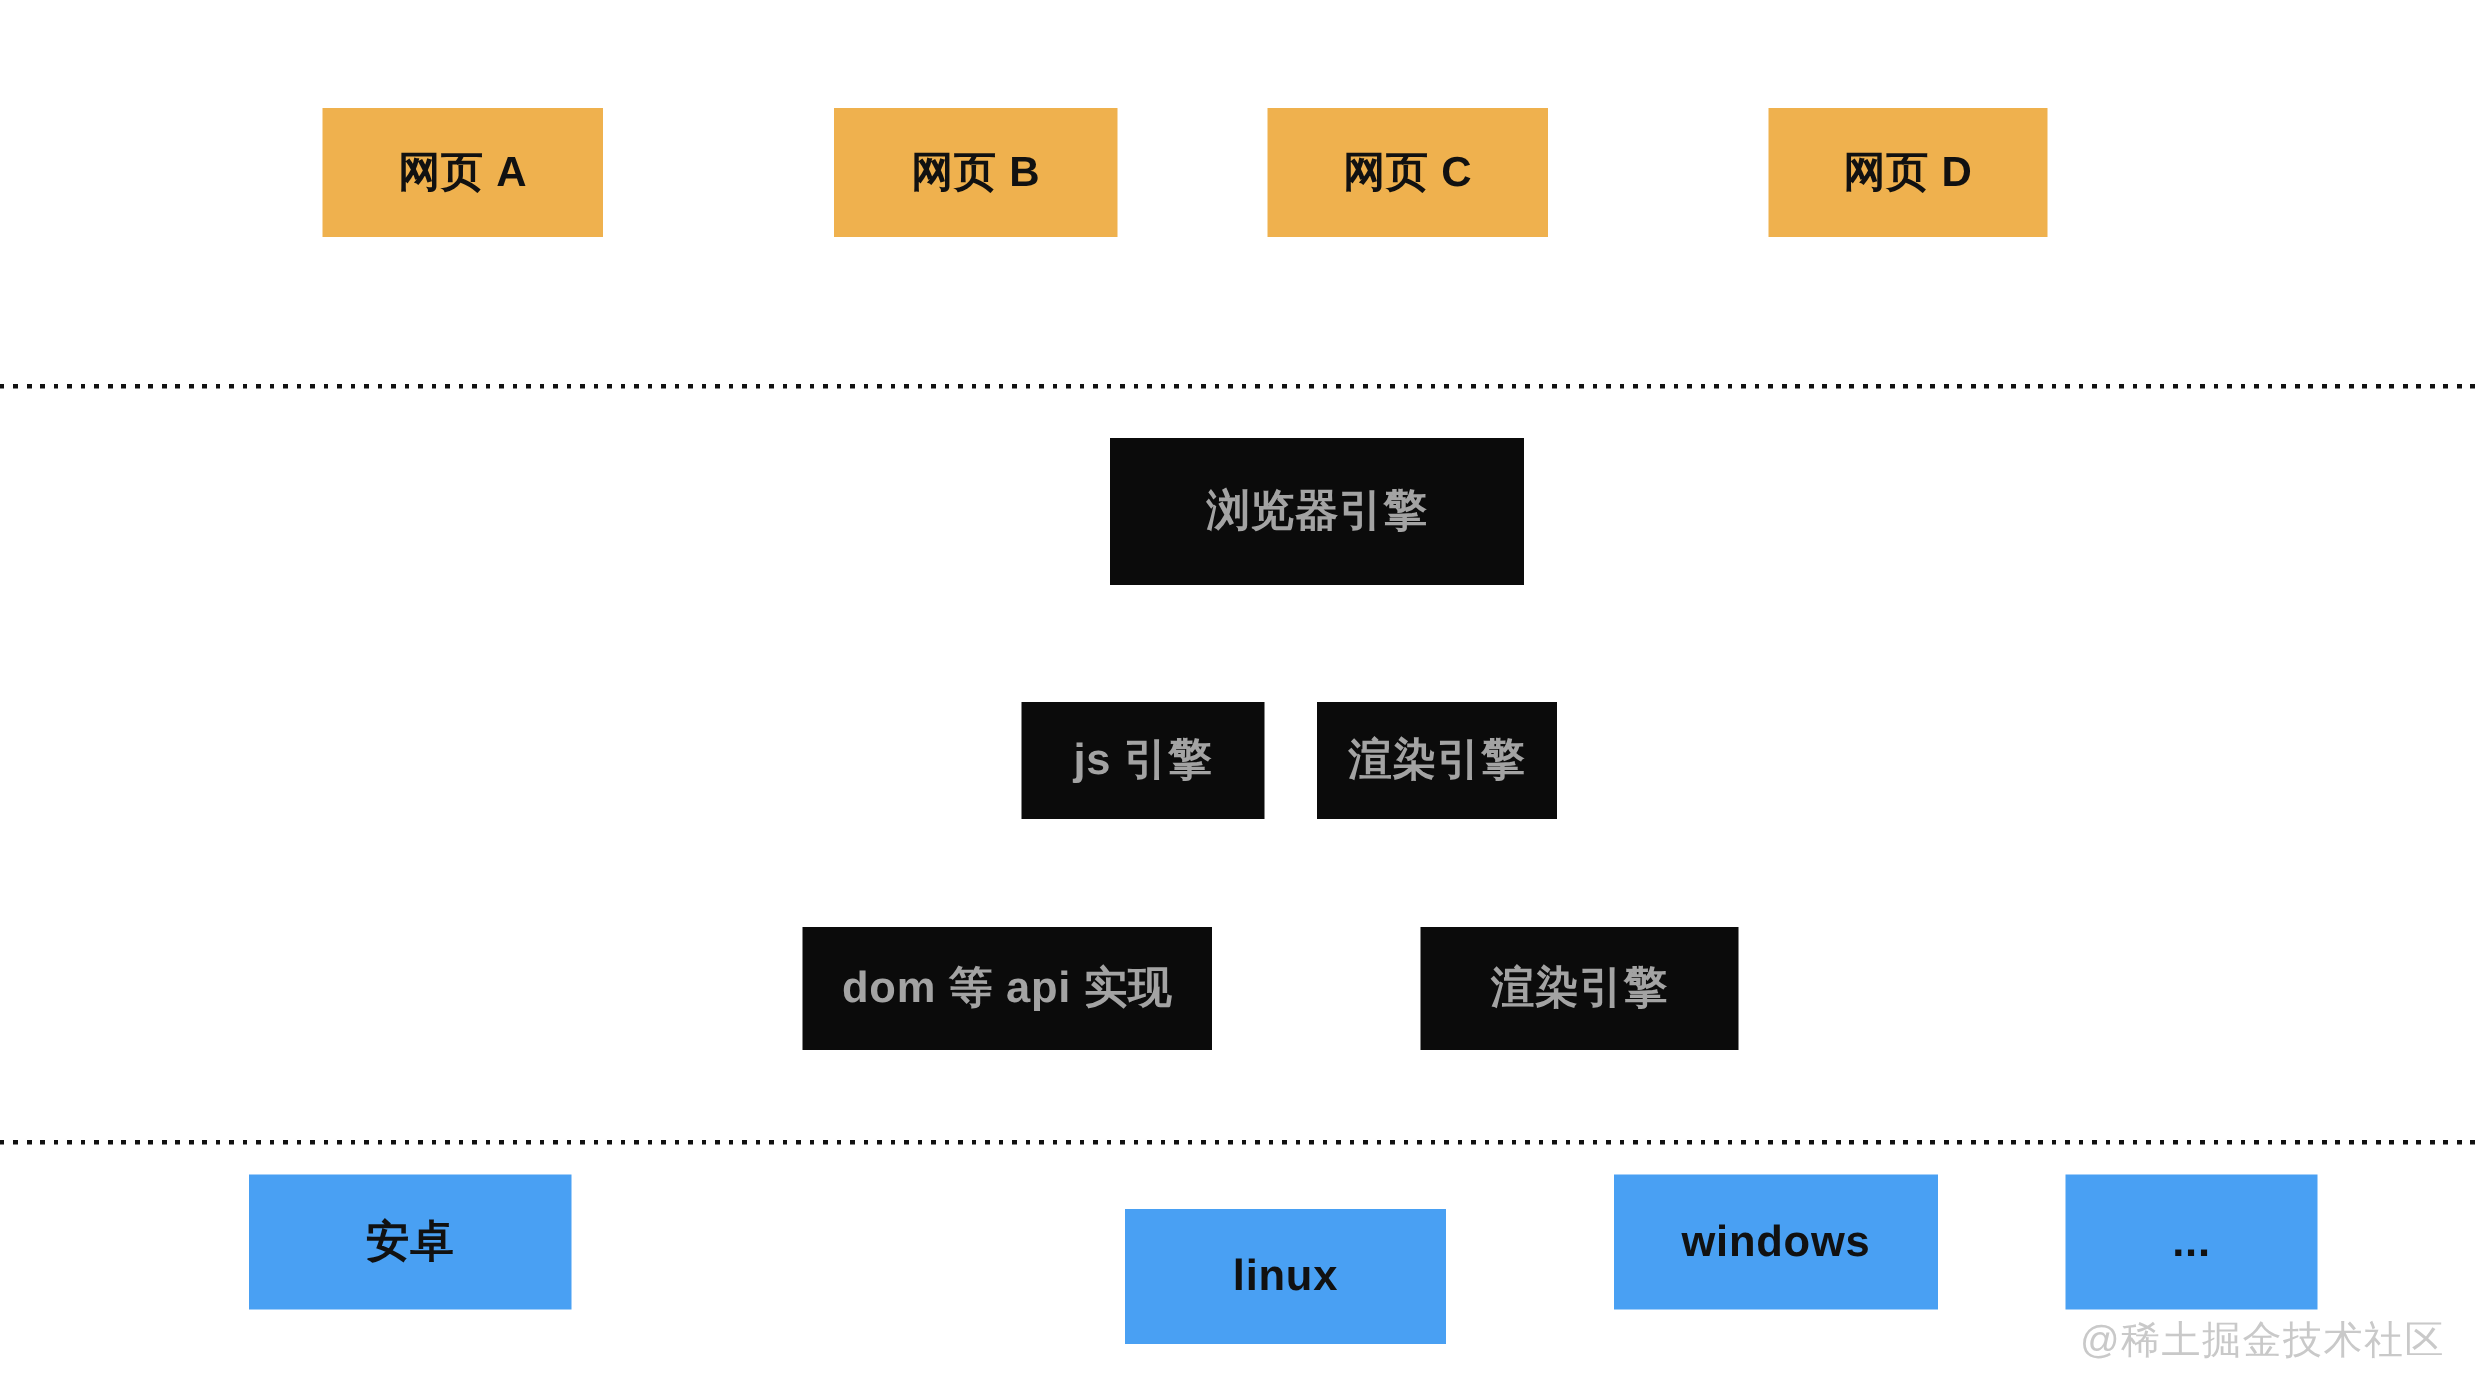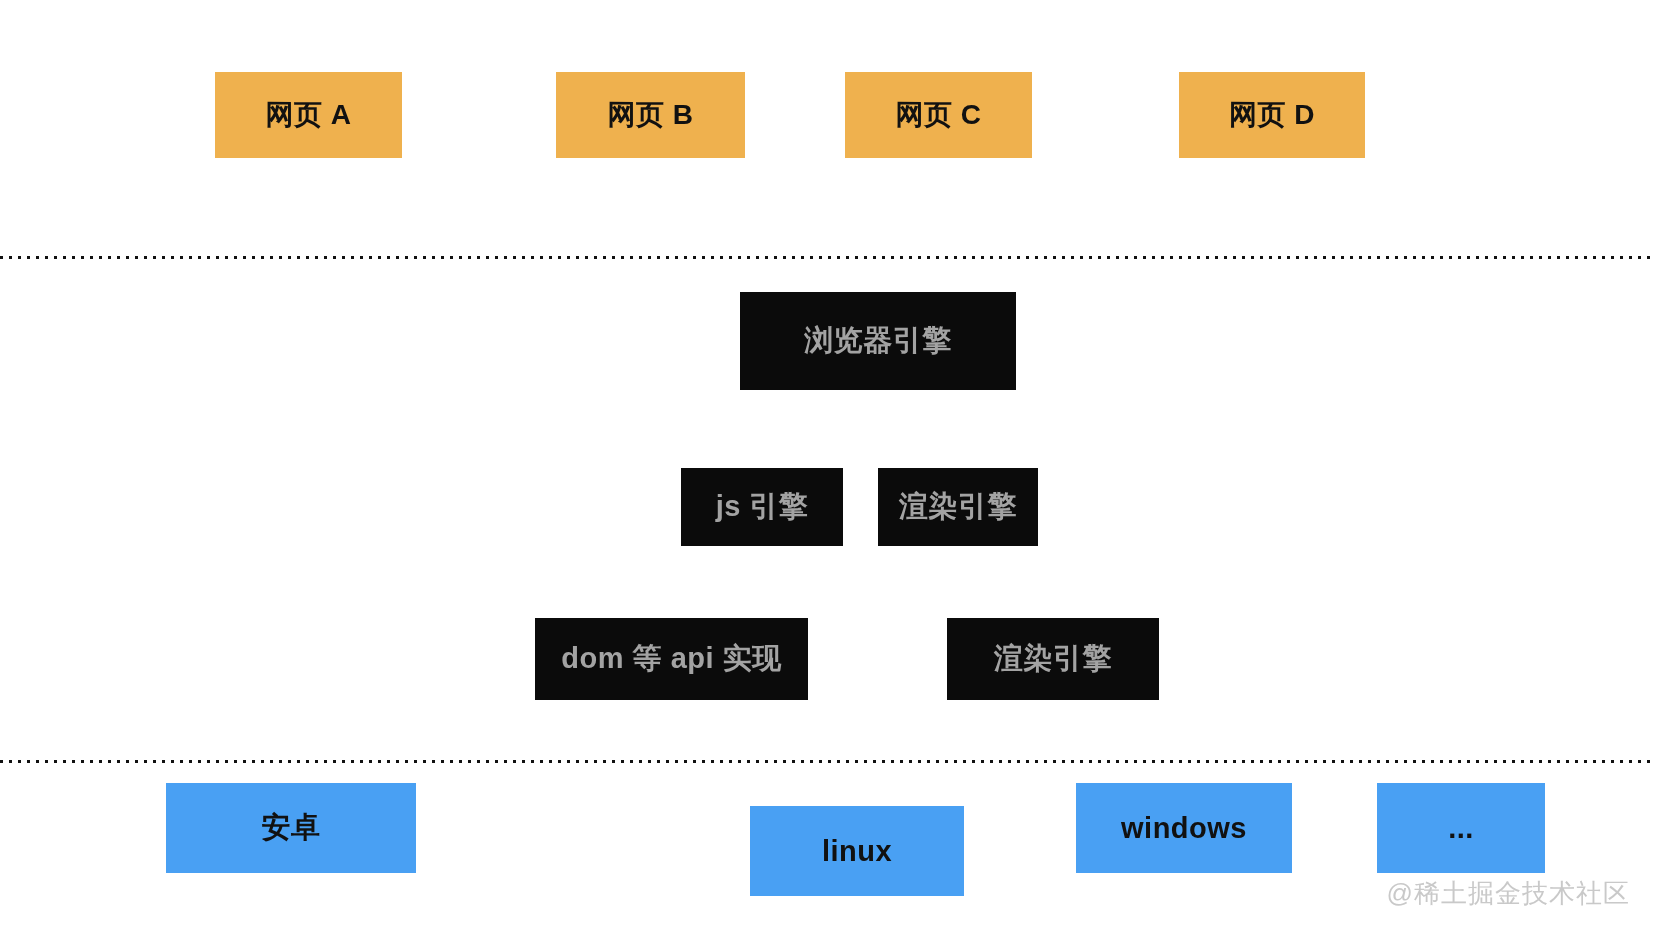--- a/index.html
+++ b/index.html
@@ -94,21 +94,21 @@
 
   <div class="box engine" style="left:535px; top:618px; width:273px; height:82px;">
     <span>dom 等 api 实现</span>
   </div>
   <div class="box engine" style="left:947px; top:618px; width:212px; height:82px;">
     <span>渲染引擎</span>
   </div>
 
   <div class="dotted" style="top:760px;"></div>
 
-  <div class="box platform" style="left:166px; top:783px; width:250px; height:90px;">
+  <div class="box platform" style="left:166px; top:783px; width:215px; height:90px;">
     <span>安卓</span>
   </div>
   <div class="box platform" style="left:750px; top:806px; width:214px; height:90px;">
     <span>linux</span>
   </div>
   <div class="box platform" style="left:1076px; top:783px; width:216px; height:90px;">
     <span>windows</span>
   </div>
   <div class="box platform" style="left:1377px; top:783px; width:168px; height:90px;">
     <span>...</span>

